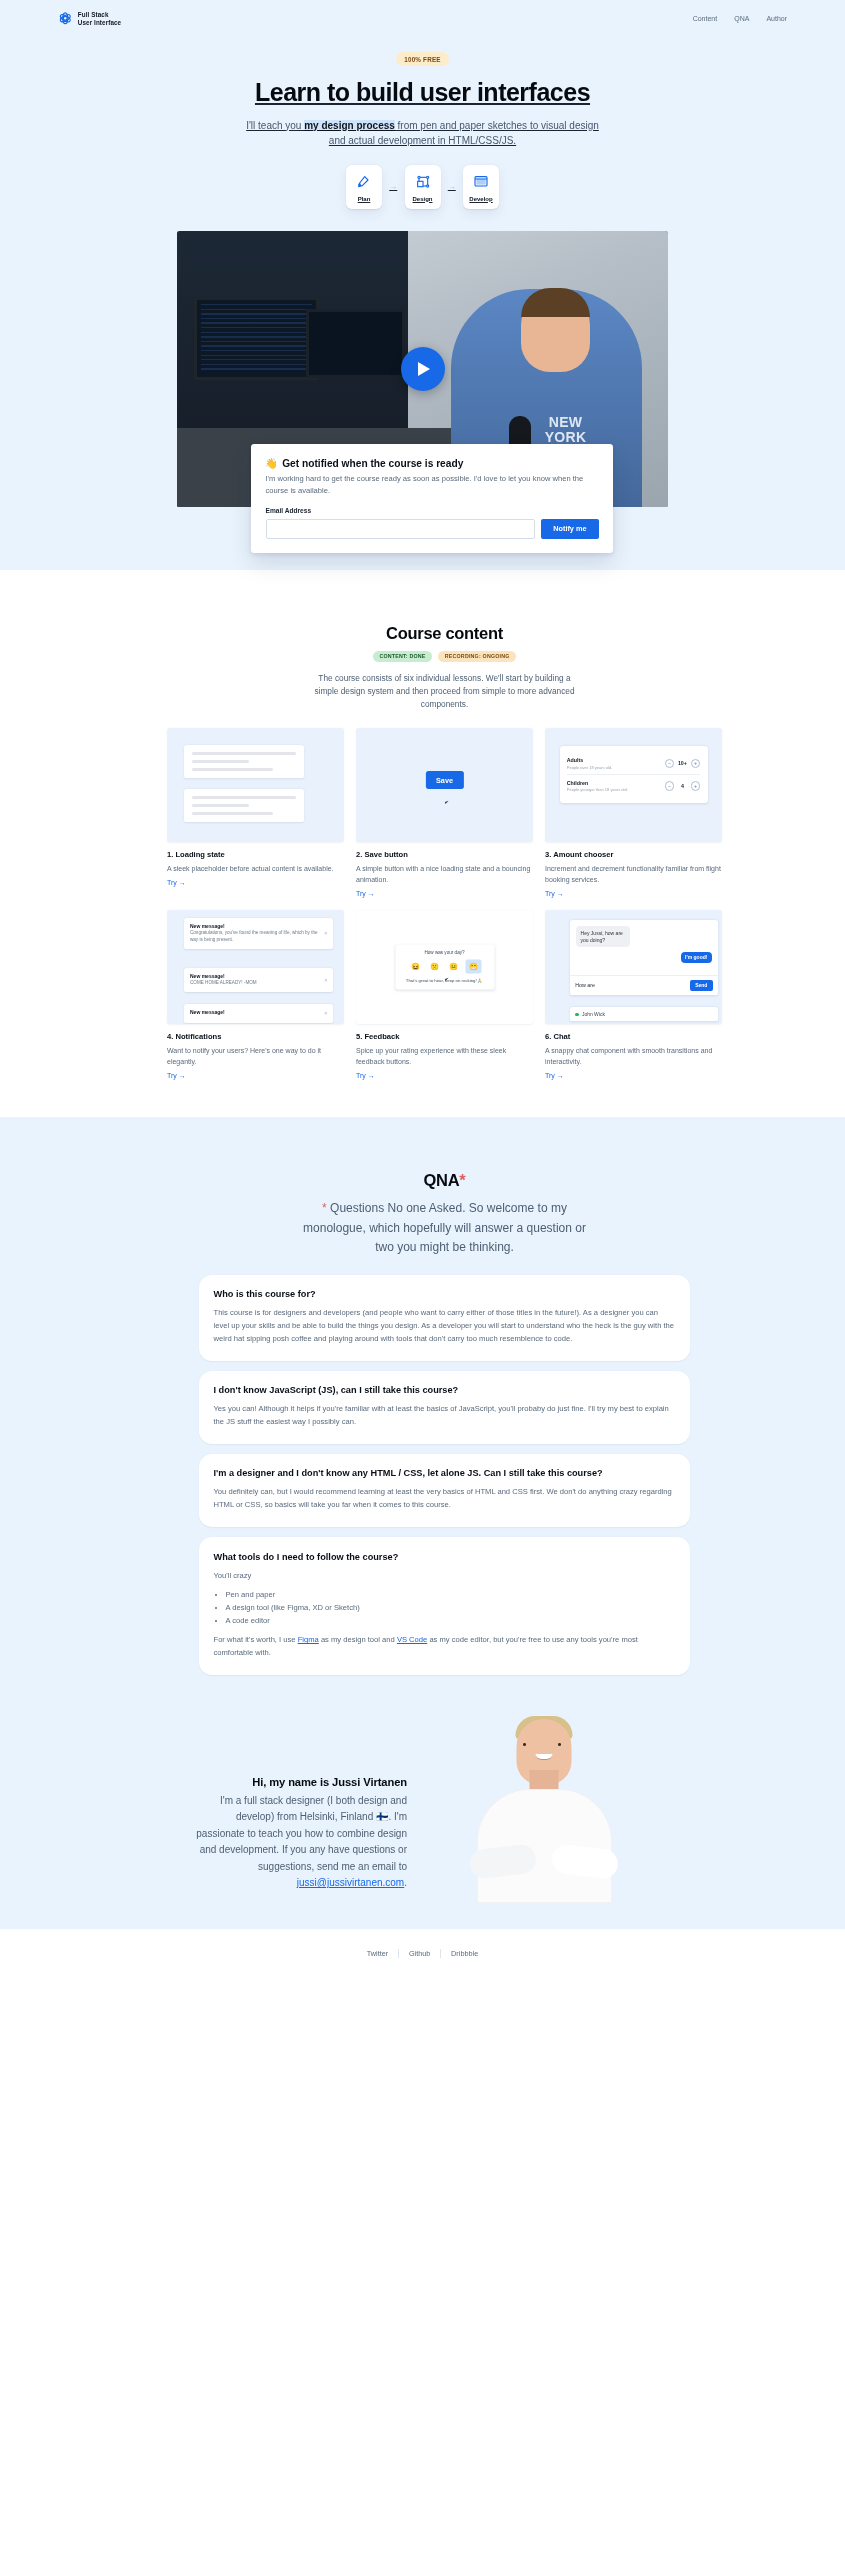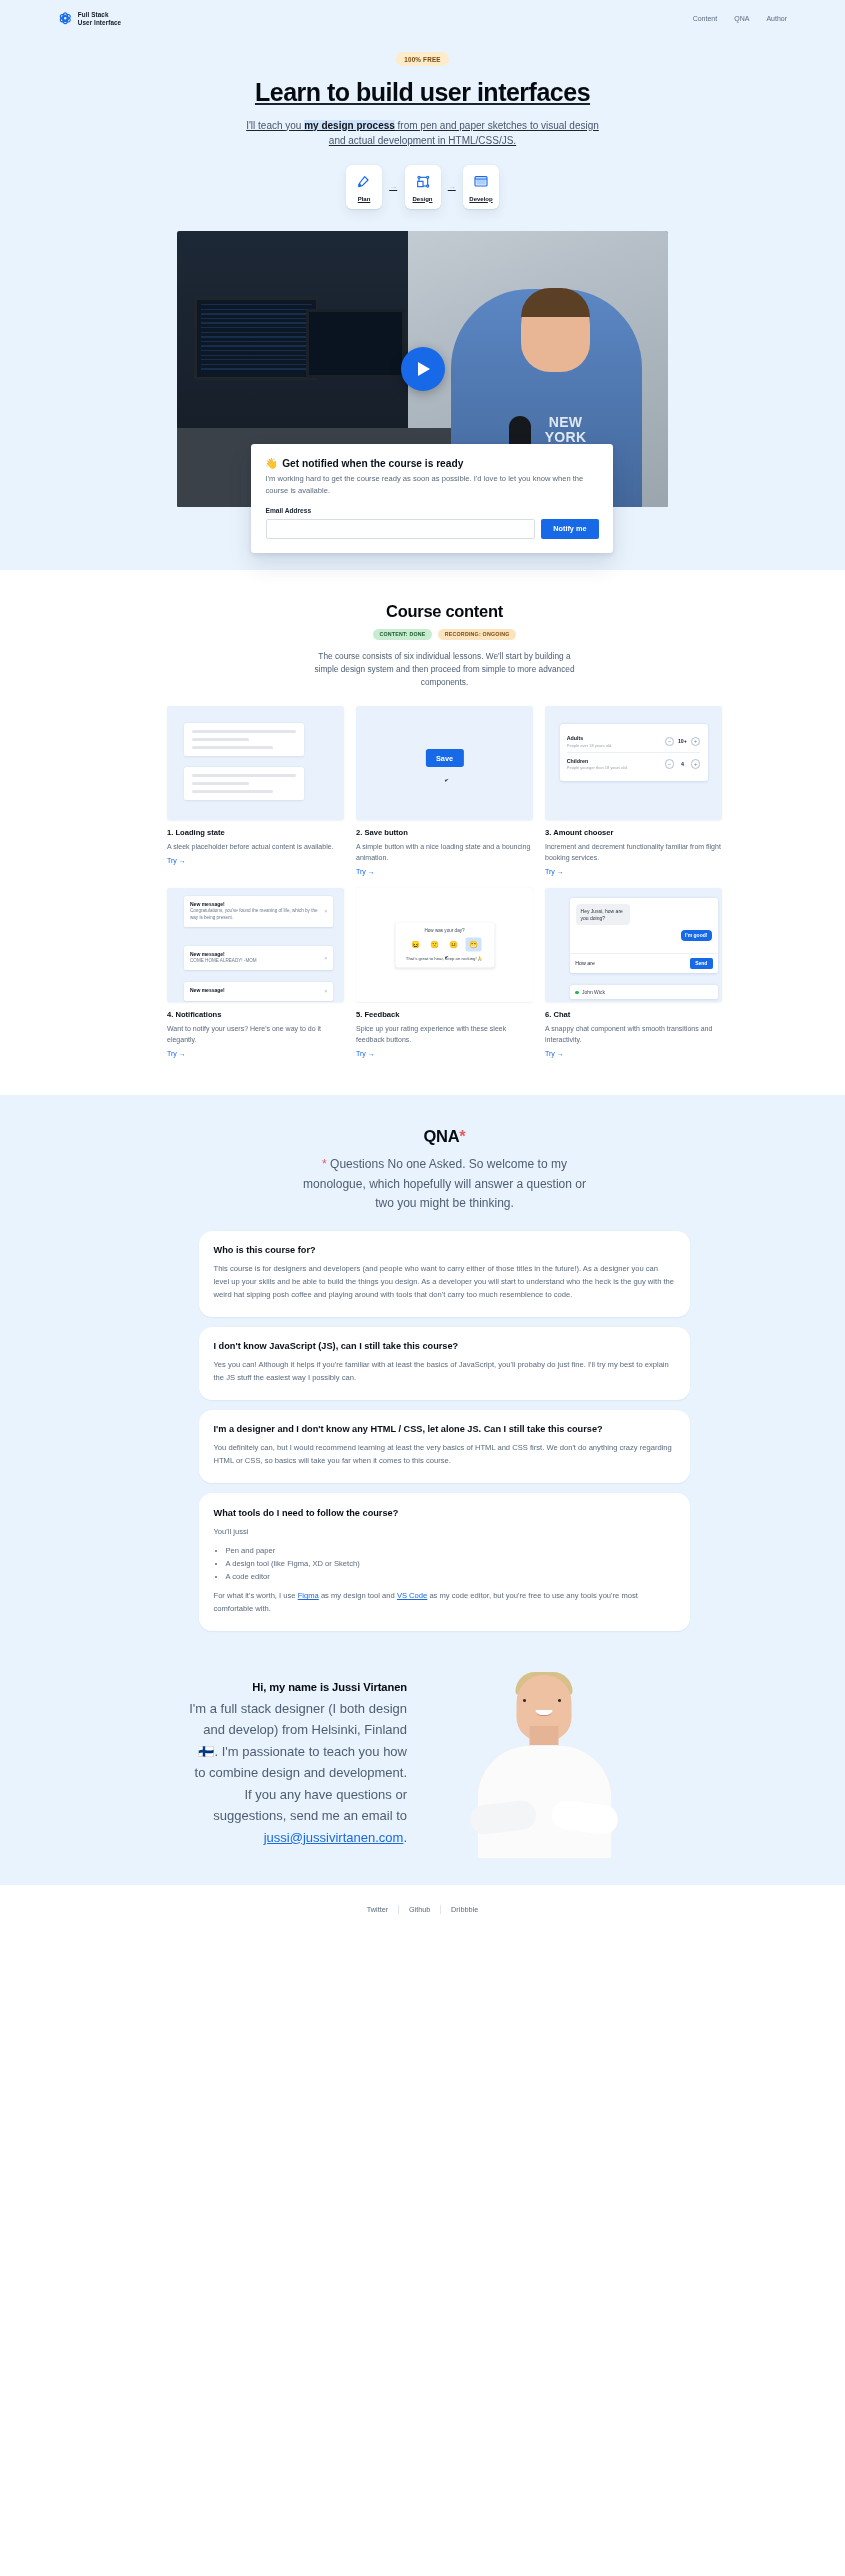--- a/index.html
+++ b/index.html
@@ -128,21 +128,21 @@
     flex:1; height:20px; border:0.7px solid #d5dde6; border-radius:2px;
     padding: 0 6px; font-size: 7.3px; font-family: inherit; background:#fff; color:#1b2430;
   }
   .btn-primary {
     height:20px; padding: 0 12px; border:0; border-radius:2px;
     background:#1769e8; color:#fff; font-size:7.3px; font-weight:700;
     font-family: inherit; cursor:pointer;
   }
 
   
-  .sec { padding: 32px 0 0; text-align:center;margin-left:44px; }
+  .sec { padding: 54px 0 0; text-align:center;margin-left:44px; }
   h2.sec-title { font-size: 16.5px; font-weight: 700; letter-spacing:-0.3px; color:#070a0f; }
   .badges { margin-top: 7.3px; display:flex; gap:6px; justify-content:center; }
   .badge { font-size: 5.3px; font-weight:700; letter-spacing:0.2px; padding:2.6px 6.6px; border-radius:13.2px; }
   .badge.green { background:#c8ecd0; color:#1d5a2c; }
   .badge.amber { background:#fbe4bd; color:#7b4a11; }
   .sec-desc { font-size: 8.3px; line-height:1.6; color:#4d5e72; width: 277px; margin: 10px auto 0; }
 
   
   .grid { width: 555px; margin: 16px auto 0; display:grid; grid-template-columns: repeat(3, 1fr); gap: 12px 12px; }
   .ccard { text-align:left; }
@@ -198,21 +198,21 @@
   .qcard p { font-size:7.6px; line-height:1.7; color:#5a6a7d; margin-top:6.6px; }
   .qcard ul { margin:5.3px 0 0 12px; }
   .qcard li { font-size:7.6px; line-height:1.75; color:#5a6a7d; }
   .qcard a { color:#1769e8; }
 
   
   .author { position:relative; padding: 30px 0 26.4px; }
   .author-inner { width:491px; margin:0 auto; position:relative; height: 198px; }
   .author-text { position:absolute; left:12px; bottom:10.6px; width:218px; text-align:right; }
   .author-text h2 { font-size:11.2px; font-weight:700; color:#070a0f; letter-spacing:-0.1px;}
-  .author-text p { font-size:13px; line-height:1.65; color:#4d5e72; margin-top:5.3px;}
+  .author-text p { font-size:10px; line-height:1.65; color:#4d5e72; margin-top:5.3px;}
   .author-text a { color:#1769e8; }
   .photo { position:absolute; right:46px; bottom:0; width:156px; height:198px; }
   .p-body { position:absolute; left:10.6px; bottom:0; width:135px; height:114px; background:#fbfbfb; border-radius:53px 53px 0 0; box-shadow:inset 0 0 0 0.7px #eceef1;}
   .p-arm-l { position:absolute; left:4px; bottom:26.4px; width:66px; height:29px; background:#f4f5f6; border-radius:16px; transform:rotate(-7deg);}
   .p-arm-r { position:absolute; right:4px; bottom:26.4px; width:66px; height:29px; background:#ffffff; border-radius:16px; transform:rotate(7deg);}
   .p-neck { position:absolute; left:50%; transform:translateX(-50%); bottom:106px; width:29px; height:26.4px; background:#e5b496; }
   .p-head { position:absolute; left:50%; transform:translateX(-50%); bottom:118px; width:55px; height:66px; background:#eec1a2; border-radius:28px 28px 24px 24px;}
   .p-hair { position:absolute; left:50%; transform:translateX(-50%); bottom:164px; width:57px; height:22.5px; background:#d8c08a; border-radius:28px 28px 5.3px 5.3px;}
   .p-eye { position:absolute; width:3.3px;height:2.6px;border-radius:50%;background:#3a2c22; bottom:157px;}
   .p-mouth{position:absolute;left:50%;transform:translateX(-50%);bottom:143px;width:17px;height:6px;border-radius:0 0 8.6px 8.6px;background:#fff;border-bottom:1.3px solid #c98d78;}
@@ -488,21 +488,21 @@
         <p>Yes you can! Although it helps if you're familiar with at least the basics of JavaScript, you'll probaby do just fine. I'll try my best to explain the JS stuff the easiest way I possibly can.</p>
       </div>
 
       <div class="qcard">
         <h3>I'm a designer and I don't know any HTML / CSS, let alone JS. Can I still take this course?</h3>
         <p>You definitely can, but I would recommend learning at least the very basics of HTML and CSS first. We don't do anything crazy regarding HTML or CSS, so basics will take you far when it comes to this course.</p>
       </div>
 
       <div class="qcard">
         <h3>What tools do I need to follow the course?</h3>
-        <p>You'll jussi</p>
+        <p>You'll crazy</p>
         <ul>
           <li>Pen and paper</li>
           <li>A design tool (like Figma, XD or Sketch)</li>
           <li>A code editor</li>
         </ul>
         <p><span>For what it's worth, I use </span><a href="#">Figma</a><span> as my design tool and </span><a href="#">VS Code</a><span> as my code editor, but you're free to use any tools you're most comfortable with.</span></p>
       </div>
 
     </div>
   </div>

